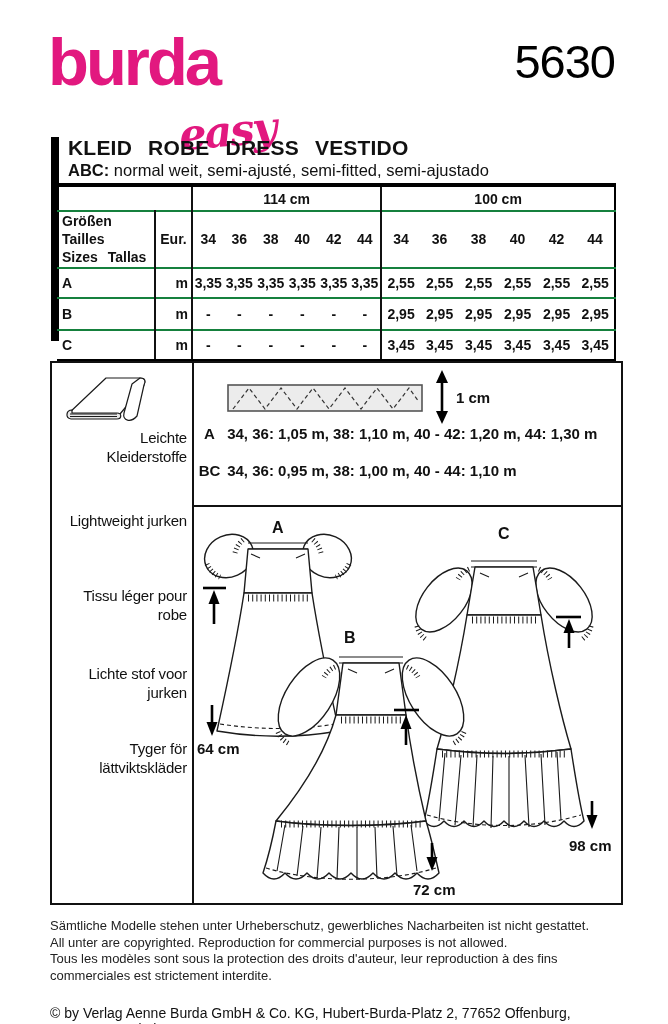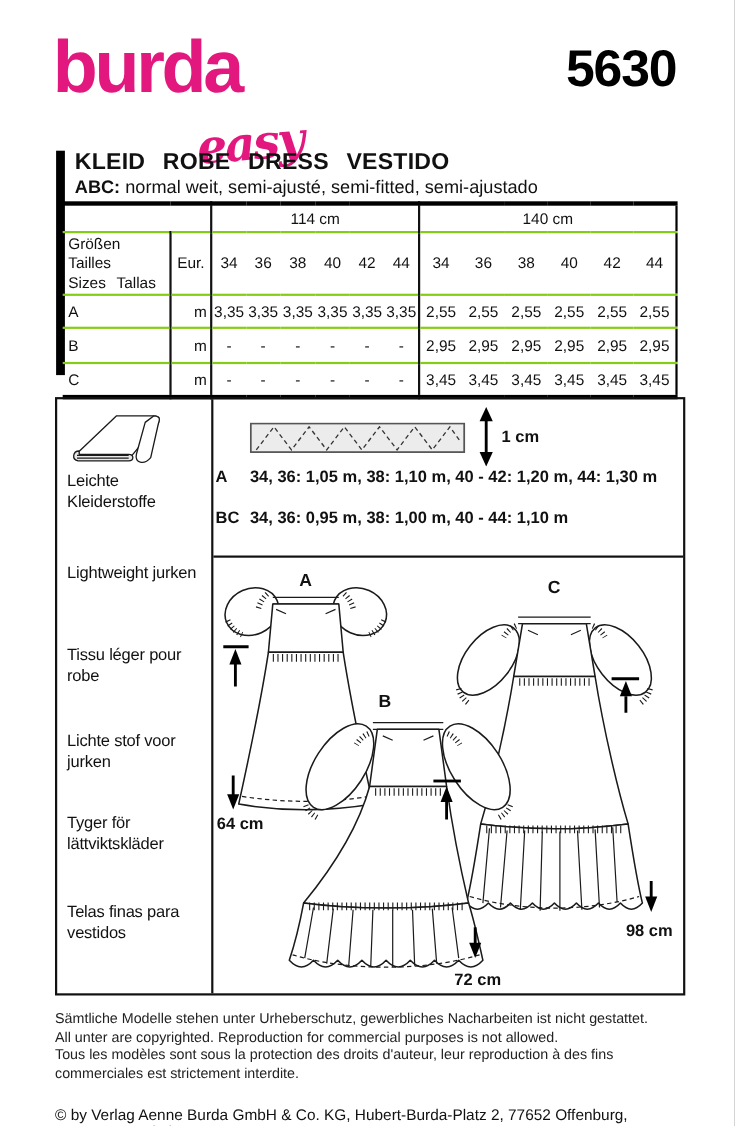--- a/index.html
+++ b/index.html
@@ -12,65 +12,65 @@
   .brand-main{
     position:absolute;left:2px;top:0;font-size:67px;font-weight:800;letter-spacing:-3px;
     color:#e2187f;line-height:1;
   }
   .brand-sub{
     position:absolute;left:133px;top:82px;font-family:"DejaVu Serif",serif;
     font-style:italic;font-weight:700;font-size:43px;color:#e2187f;line-height:1;
     transform:rotate(-5deg);letter-spacing:-2px;
   }
   .pattern-number{
-    position:absolute;right:53px;top:38px;font-size:47px;font-weight:700;
+    position:absolute;right:53px;top:38px;font-size:47px;font-weight:400;
     letter-spacing:-1px;line-height:1;color:#000;
   }
   
   .title-bar{position:absolute;left:51px;top:137px;width:8px;height:204px;background:#000;}
   .garment-title{
     position:absolute;left:68px;top:136px;font-size:21px;font-weight:700;
     letter-spacing:0.2px;word-spacing:10px;
   }
   .fit-line{position:absolute;left:68px;top:161px;font-size:16.5px;}
   .fit-line .b{font-weight:700;}
   
   table.sizes{
     position:absolute;left:57px;top:183px;width:558px;border-collapse:collapse;
     table-layout:fixed;border-top:4px solid #000;border-bottom:4px solid #000;
     border-right:2px solid #000;
   }
   table.sizes td,table.sizes th{
-    padding:0;font-weight:400;text-align:center;vertical-align:middle;
+    padding:0;font-weight:700;text-align:center;vertical-align:middle;
     font-size:14px;color:#111;
   }
-  table.sizes tr+tr td,table.sizes tr+tr th{border-top:2px solid #84cc16;}
+  table.sizes tr+tr td,table.sizes tr+tr th{border-top:2px solid #15803d;}
   .bR{border-right:2px solid #111;}
   .whead{font-size:16px;}
   .szhdr{text-align:left !important;padding-left:5px !important;font-size:13px;line-height:1.3;word-spacing:6px;}
   .eur{font-size:14px;}
   .viewcell{text-align:left !important;padding-left:5px !important;font-size:15px;}
   .unitcell{text-align:right !important;padding-right:3px !important;font-size:15px;}
   .val{font-size:13.5px;}
   
   .fabric-box{
     position:absolute;left:50px;top:361px;width:573px;height:544px;
     border:2.5px solid #111;box-sizing:border-box;
   }
   .col-divider{position:absolute;left:140px;top:0;bottom:0;width:2px;background:#111;}
   .row-divider{position:absolute;left:142px;right:0;top:142px;height:2px;background:#111;}
   .fabric-label{
     position:absolute;left:9px;width:126px;font-size:15px;line-height:1.25;
-    white-space:pre-line;letter-spacing:-0.2px;
+    white-space:pre-line;letter-spacing:-0.2px;text-align:right;
   }
   .bolt-icon{position:absolute;left:8px;top:5px;}
   .elastic-icon{position:absolute;left:175px;top:21px;}
   .height-arrow{position:absolute;left:379px;top:7px;}
   .elastic-height{position:absolute;left:404px;top:26px;font-size:15px;font-weight:700;}
-  .req-line{position:absolute;left:144px;font-size:15px;font-weight:700;white-space:nowrap;}
+  .req-line{position:absolute;left:144px;font-size:15px;font-weight:700;white-space:nowrap;text-align:center;}
   .req-letter{display:inline-block;width:27px;}
   .views-svg{position:absolute;left:141px;top:144px;}
   
   .outline{fill:#fff;stroke:#1b1b1b;stroke-width:1.4;stroke-linejoin:round;}
   .line{fill:none;stroke:#1b1b1b;stroke-width:1.4;}
   .thin{stroke-width:1.1;}
   .gather{fill:none;stroke:#1b1b1b;stroke-width:7;stroke-dasharray:1 3.2;}
   .cuffgather{fill:none;stroke:#1b1b1b;stroke-width:5;stroke-dasharray:1 2.6;}
   .dash{fill:none;stroke:#1b1b1b;stroke-width:1.1;stroke-dasharray:4 3;}
   .arrow-line{fill:none;stroke:#000;stroke-width:2.6;}
@@ -115,21 +115,21 @@
         <col style="width:39px">
         <col style="width:39px">
         <col style="width:39px">
         <col style="width:39px">
         <col style="width:39px">
     </colgroup>
     <tbody>
         <tr style="height:26px">
       <td class="bR" colspan="2"></td>
       <td class="bR whead" colspan="6">114 cm</td>
-      <td class="whead" colspan="6">140 cm</td>
+      <td class="whead" colspan="6">100 cm</td>
     </tr>
     <tr style="height:34px">
       <th class="bR szhdr">
         <div>Größen Tailles</div>
         <div>Sizes Tallas</div>
       </th>
       <th class="bR eur">Eur.</th>
       <td>34</td>
       <td>36</td>
       <td>38</td>
@@ -205,22 +205,20 @@
       <path class="line thin" d="M10,46 L57,46 M10,48.5 L57,48.5"></path>
     </svg>
 
     <div class="fabric-label" style="top:66px">Leichte Kleiderstoffe</div>
     <div class="fabric-label" style="top:149px">Lightweight jurken</div>
     <div class="fabric-label" style="top:224px">Tissu léger pour robe</div>
     <div class="fabric-label" style="top:302px">Lichte stof voor
 jurken</div>
     <div class="fabric-label" style="top:377px">Tyger för
 lättviktskläder</div>
-    <div class="fabric-label" style="top:458px">Telas finas para
-vestidos</div>
 
     <svg class="elastic-icon" width="198" height="30" viewBox="0 0 198 30">
       <rect x="1" y="1" width="194" height="26" fill="#ececec" stroke="#555" stroke-width="1.6"></rect>
       <path fill="none" stroke="#333" stroke-width="1.2" stroke-dasharray="4 3" d="M6,25 L22,4 L38,25 L54,4 L70,25 L86,4 L102,25 L118,4 L134,25 L150,4 L166,25 L182,4 L192,18"></path>
     </svg>
     <svg class="height-arrow" width="22" height="54" viewBox="0 0 22 54">
       <path class="arrow-line" d="M11,10 L11,44"></path>
       <polygon class="arrow-head" points="11,0 5,13 17,13"></polygon>
       <polygon class="arrow-head" points="11,54 5,41 17,41"></polygon>
     </svg>

